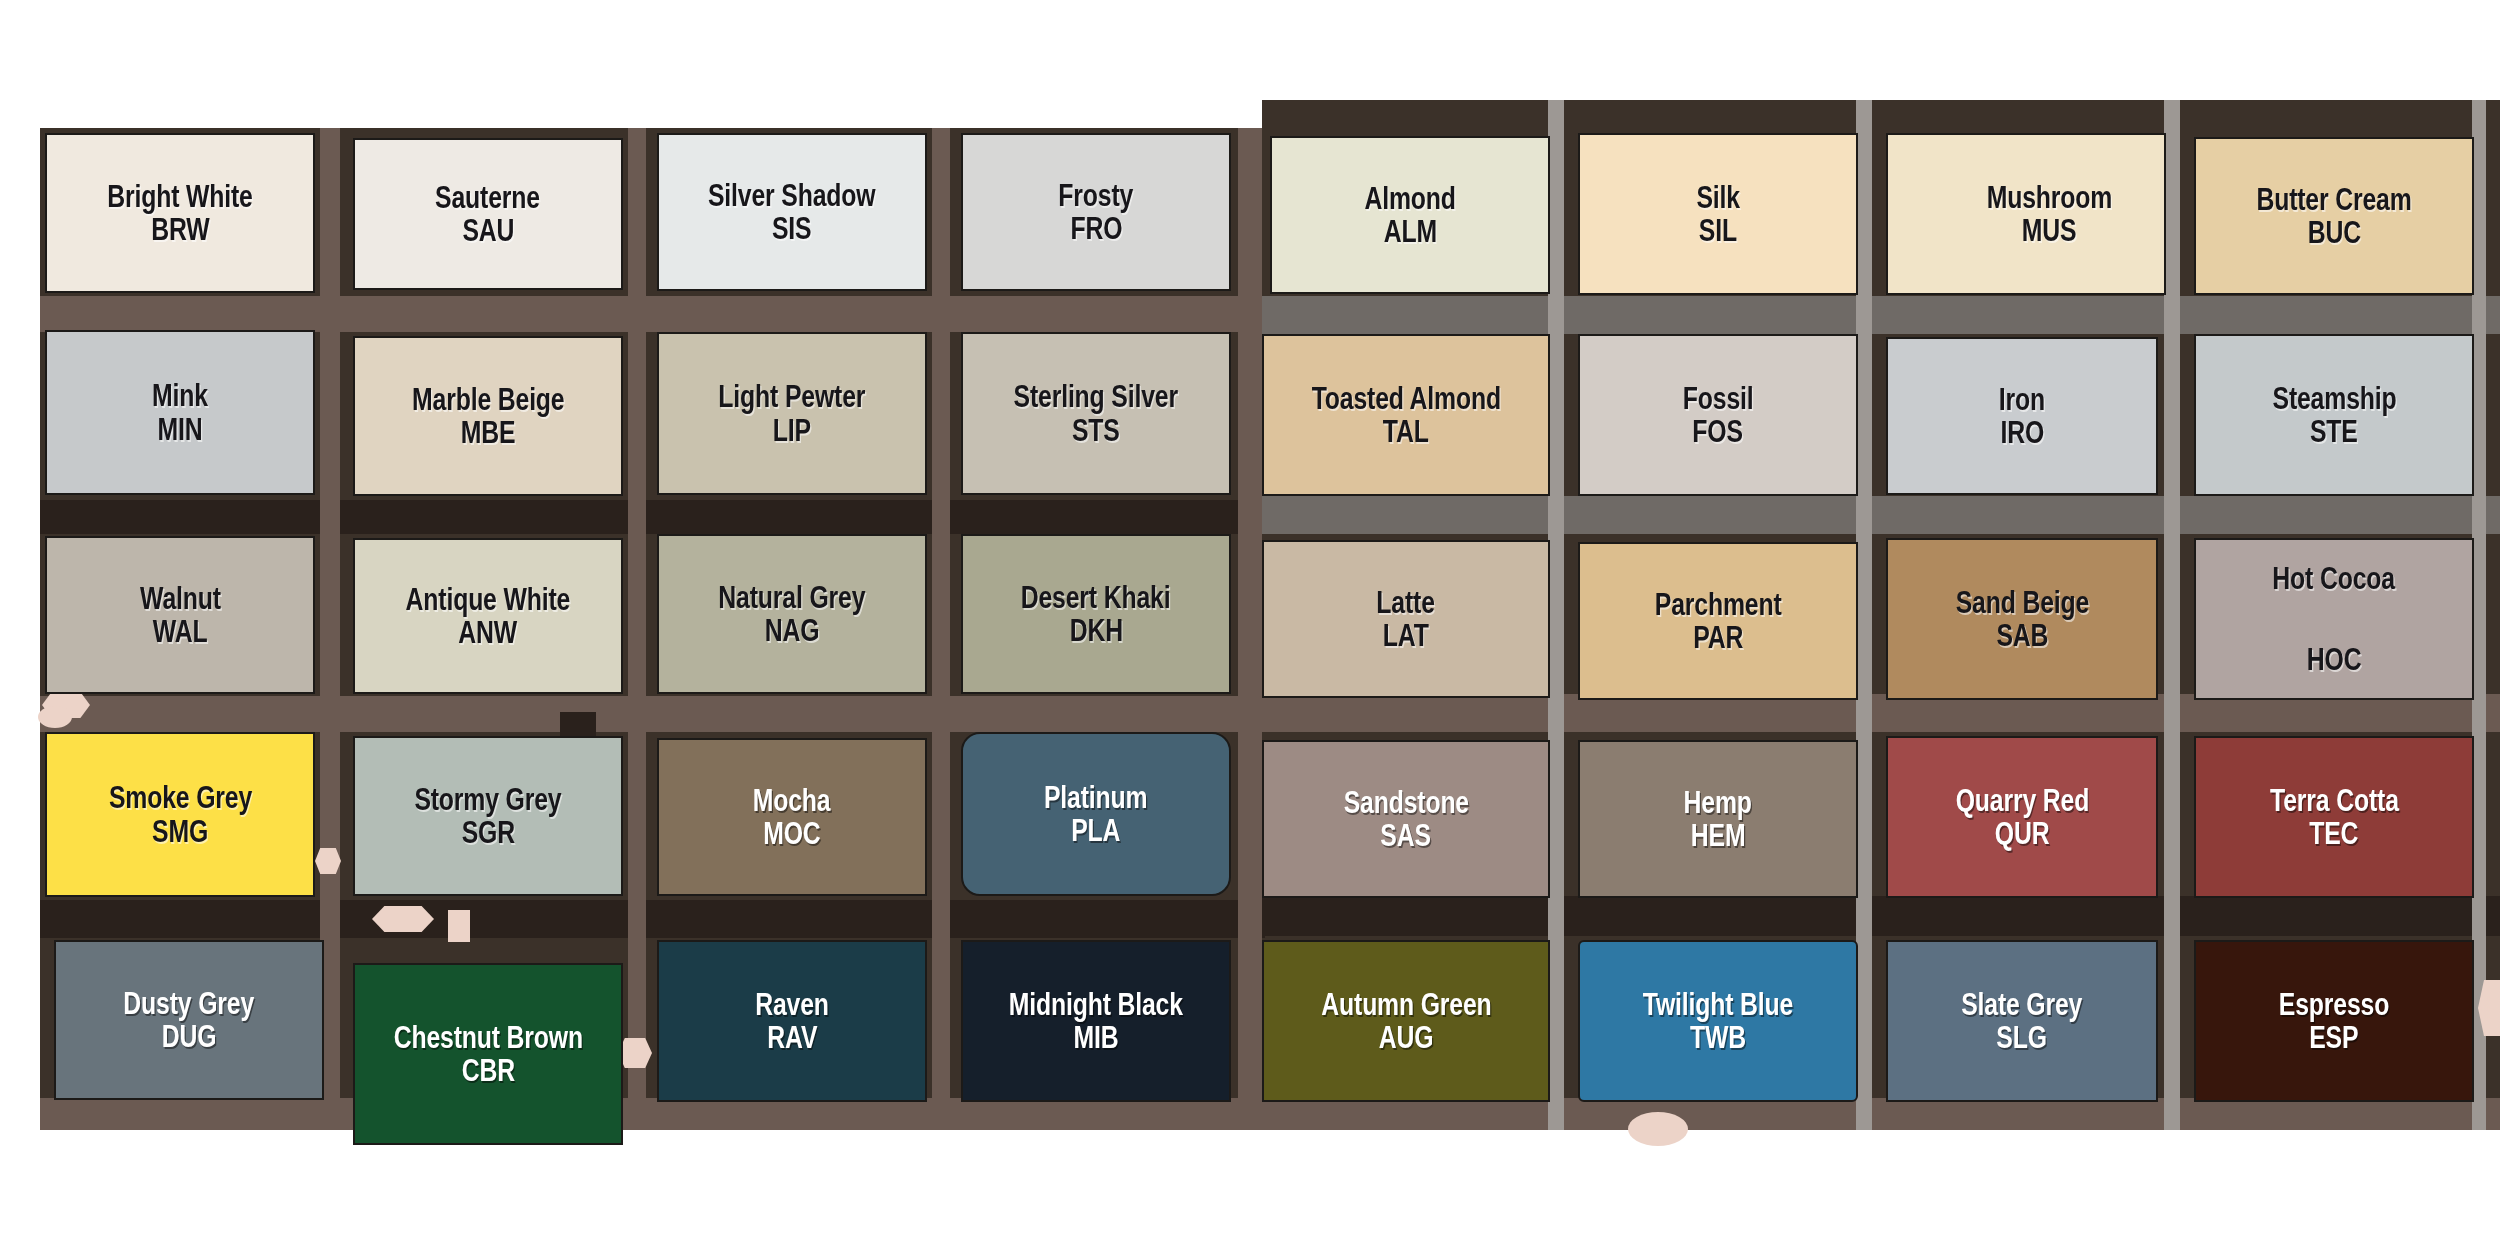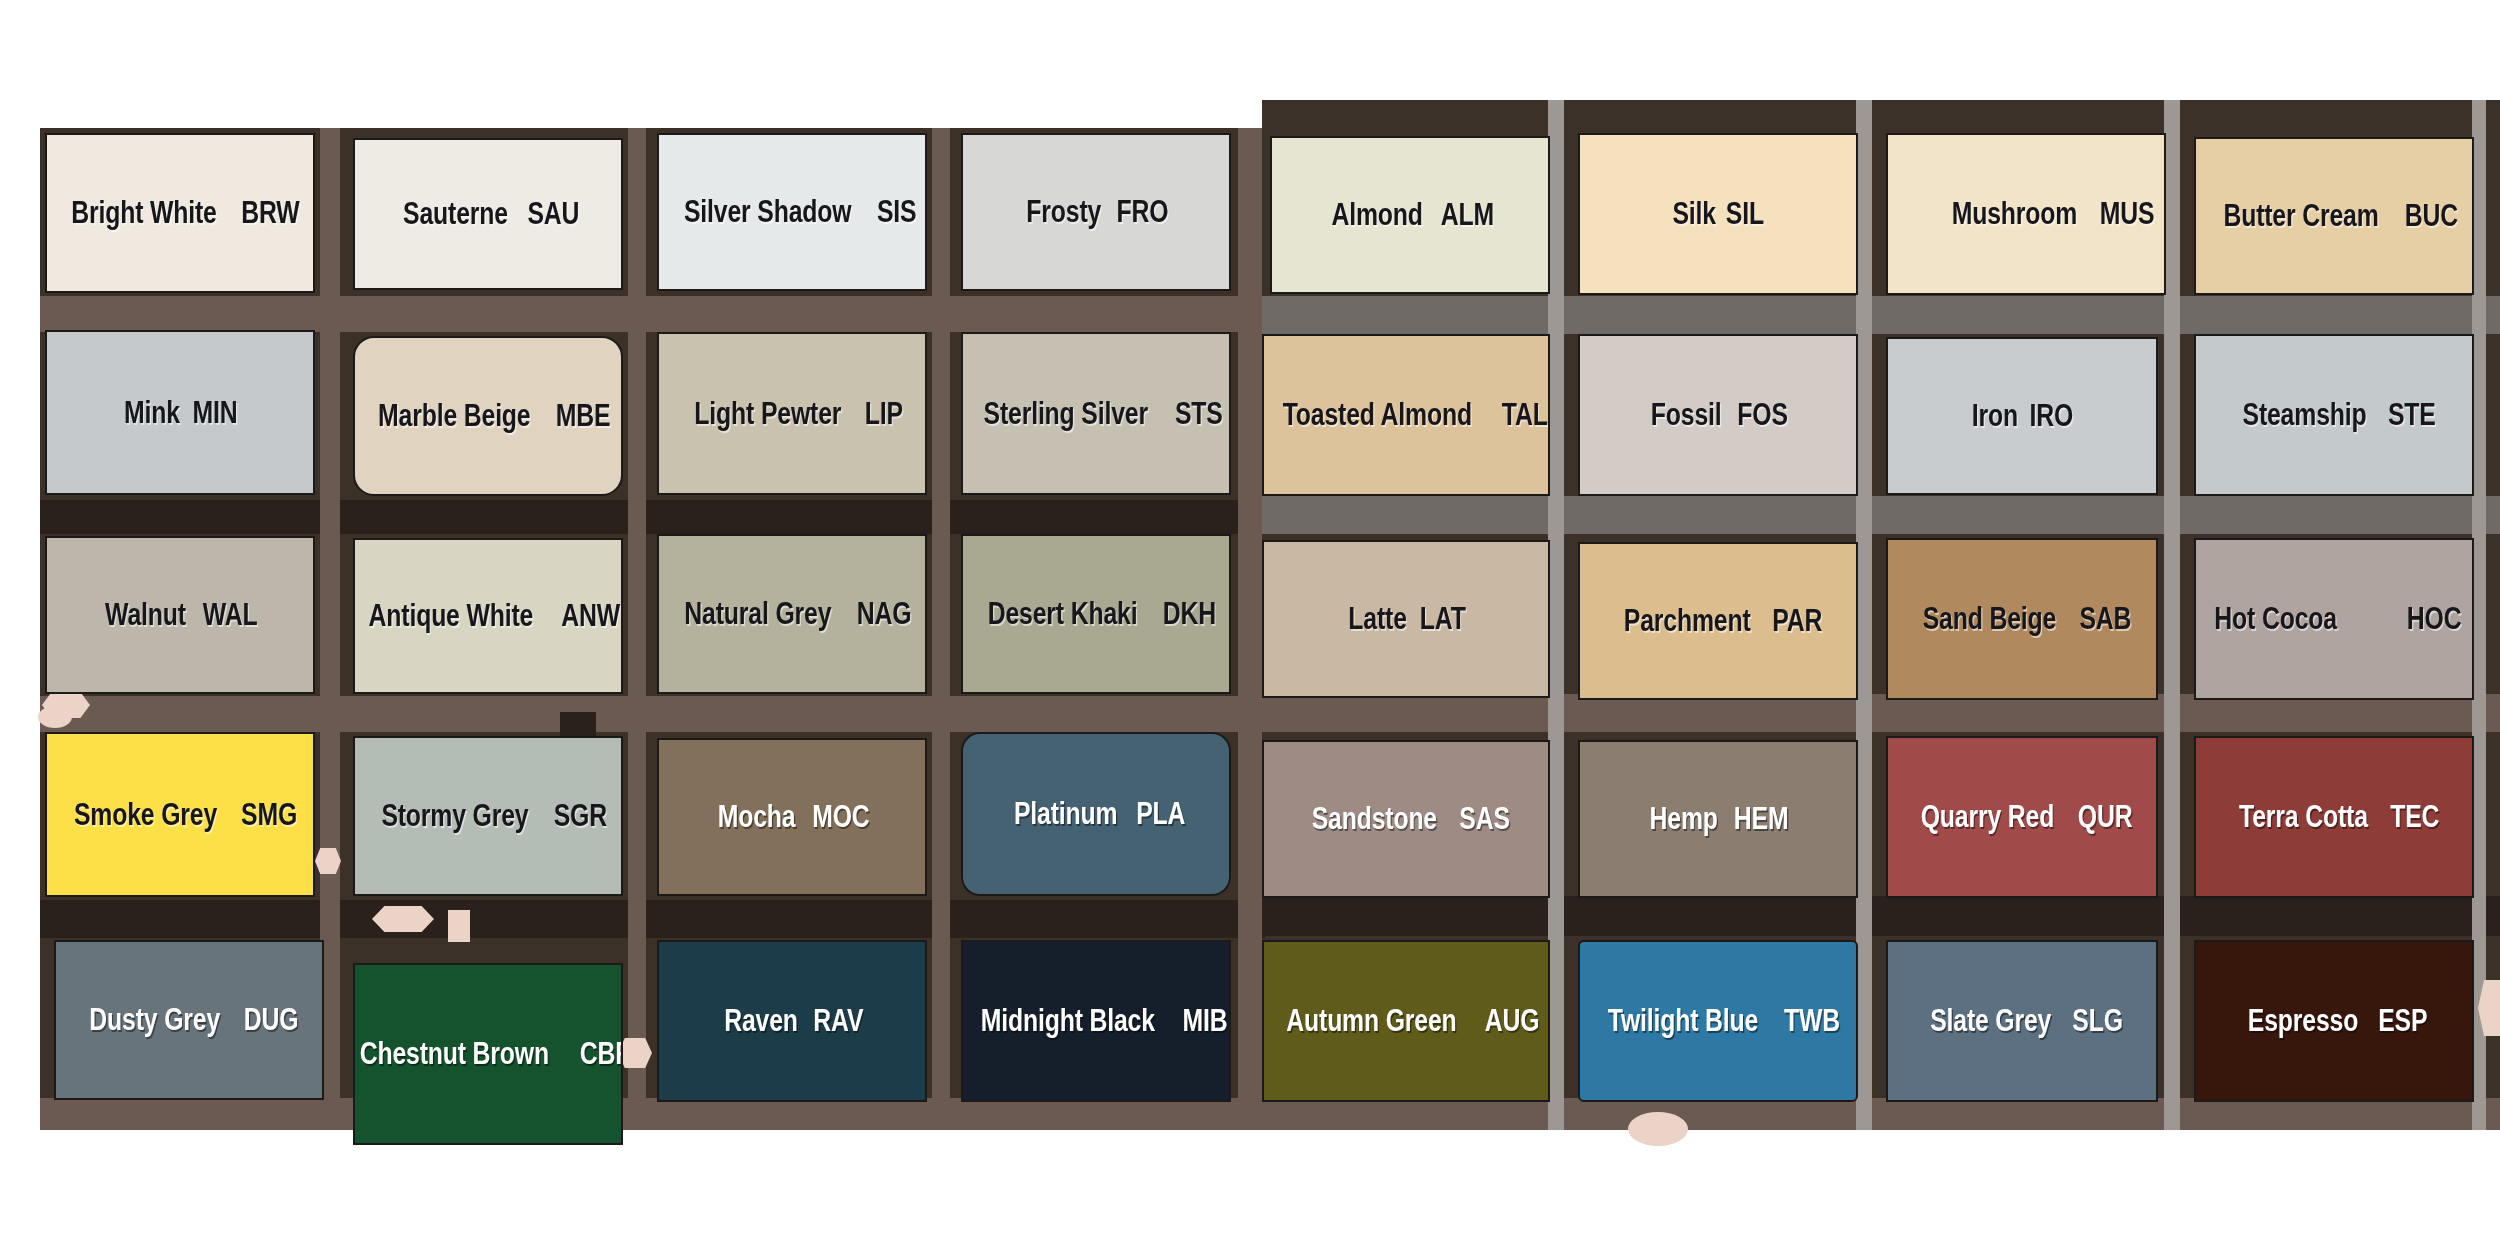--- a/index.html
+++ b/index.html
@@ -49,21 +49,21 @@
   
   .grid {
     position: absolute;
     left: 0; top: 0;
     width: 2500px; height: 1250px;
   }
   .swatch {
     position: absolute;
     border: 2px solid #1c1a18;
     display: flex;
-    flex-direction: row;
+    flex-direction: column;
     align-items: center;
     justify-content: center;
     overflow: hidden;
   }
   .swatch .nm, .swatch .cd {
     font-family: "Liberation Sans", sans-serif;
     font-weight: bold;
     letter-spacing: -0.2px;
     white-space: nowrap;
     transform: scaleX(0.80);
@@ -164,21 +164,21 @@
     </div>
     <div class="swatch dark-txt" style="left:2194px; top:137px; width:280px; height:158px; background:#e6cfa4;">
       <div class="nm">Butter Cream</div>
       <div class="cd">BUC</div>
     </div>
 
     <div class="swatch dark-txt" style="left:45px;   top:330px; width:270px; height:165px; background:#c6c9cb;">
       <div class="nm">Mink</div>
       <div class="cd">MIN</div>
     </div>
-    <div class="swatch dark-txt" style="left:353px;  top:336px; width:270px; height:160px; background:#e0d4c1;border-radius:21px;">
+    <div class="swatch dark-txt" style="left:353px;  top:336px; width:270px; height:160px; background:#e0d4c1;">
       <div class="nm">Marble Beige</div>
       <div class="cd">MBE</div>
     </div>
     <div class="swatch dark-txt" style="left:657px;  top:332px; width:270px; height:163px; background:#c9c2ae;">
       <div class="nm">Light Pewter</div>
       <div class="cd">LIP</div>
     </div>
     <div class="swatch dark-txt" style="left:1262px; top:334px; width:288px; height:162px; background:#ddc39c;">
       <div class="nm">Toasted Almond</div>
       <div class="cd">TAL</div>

